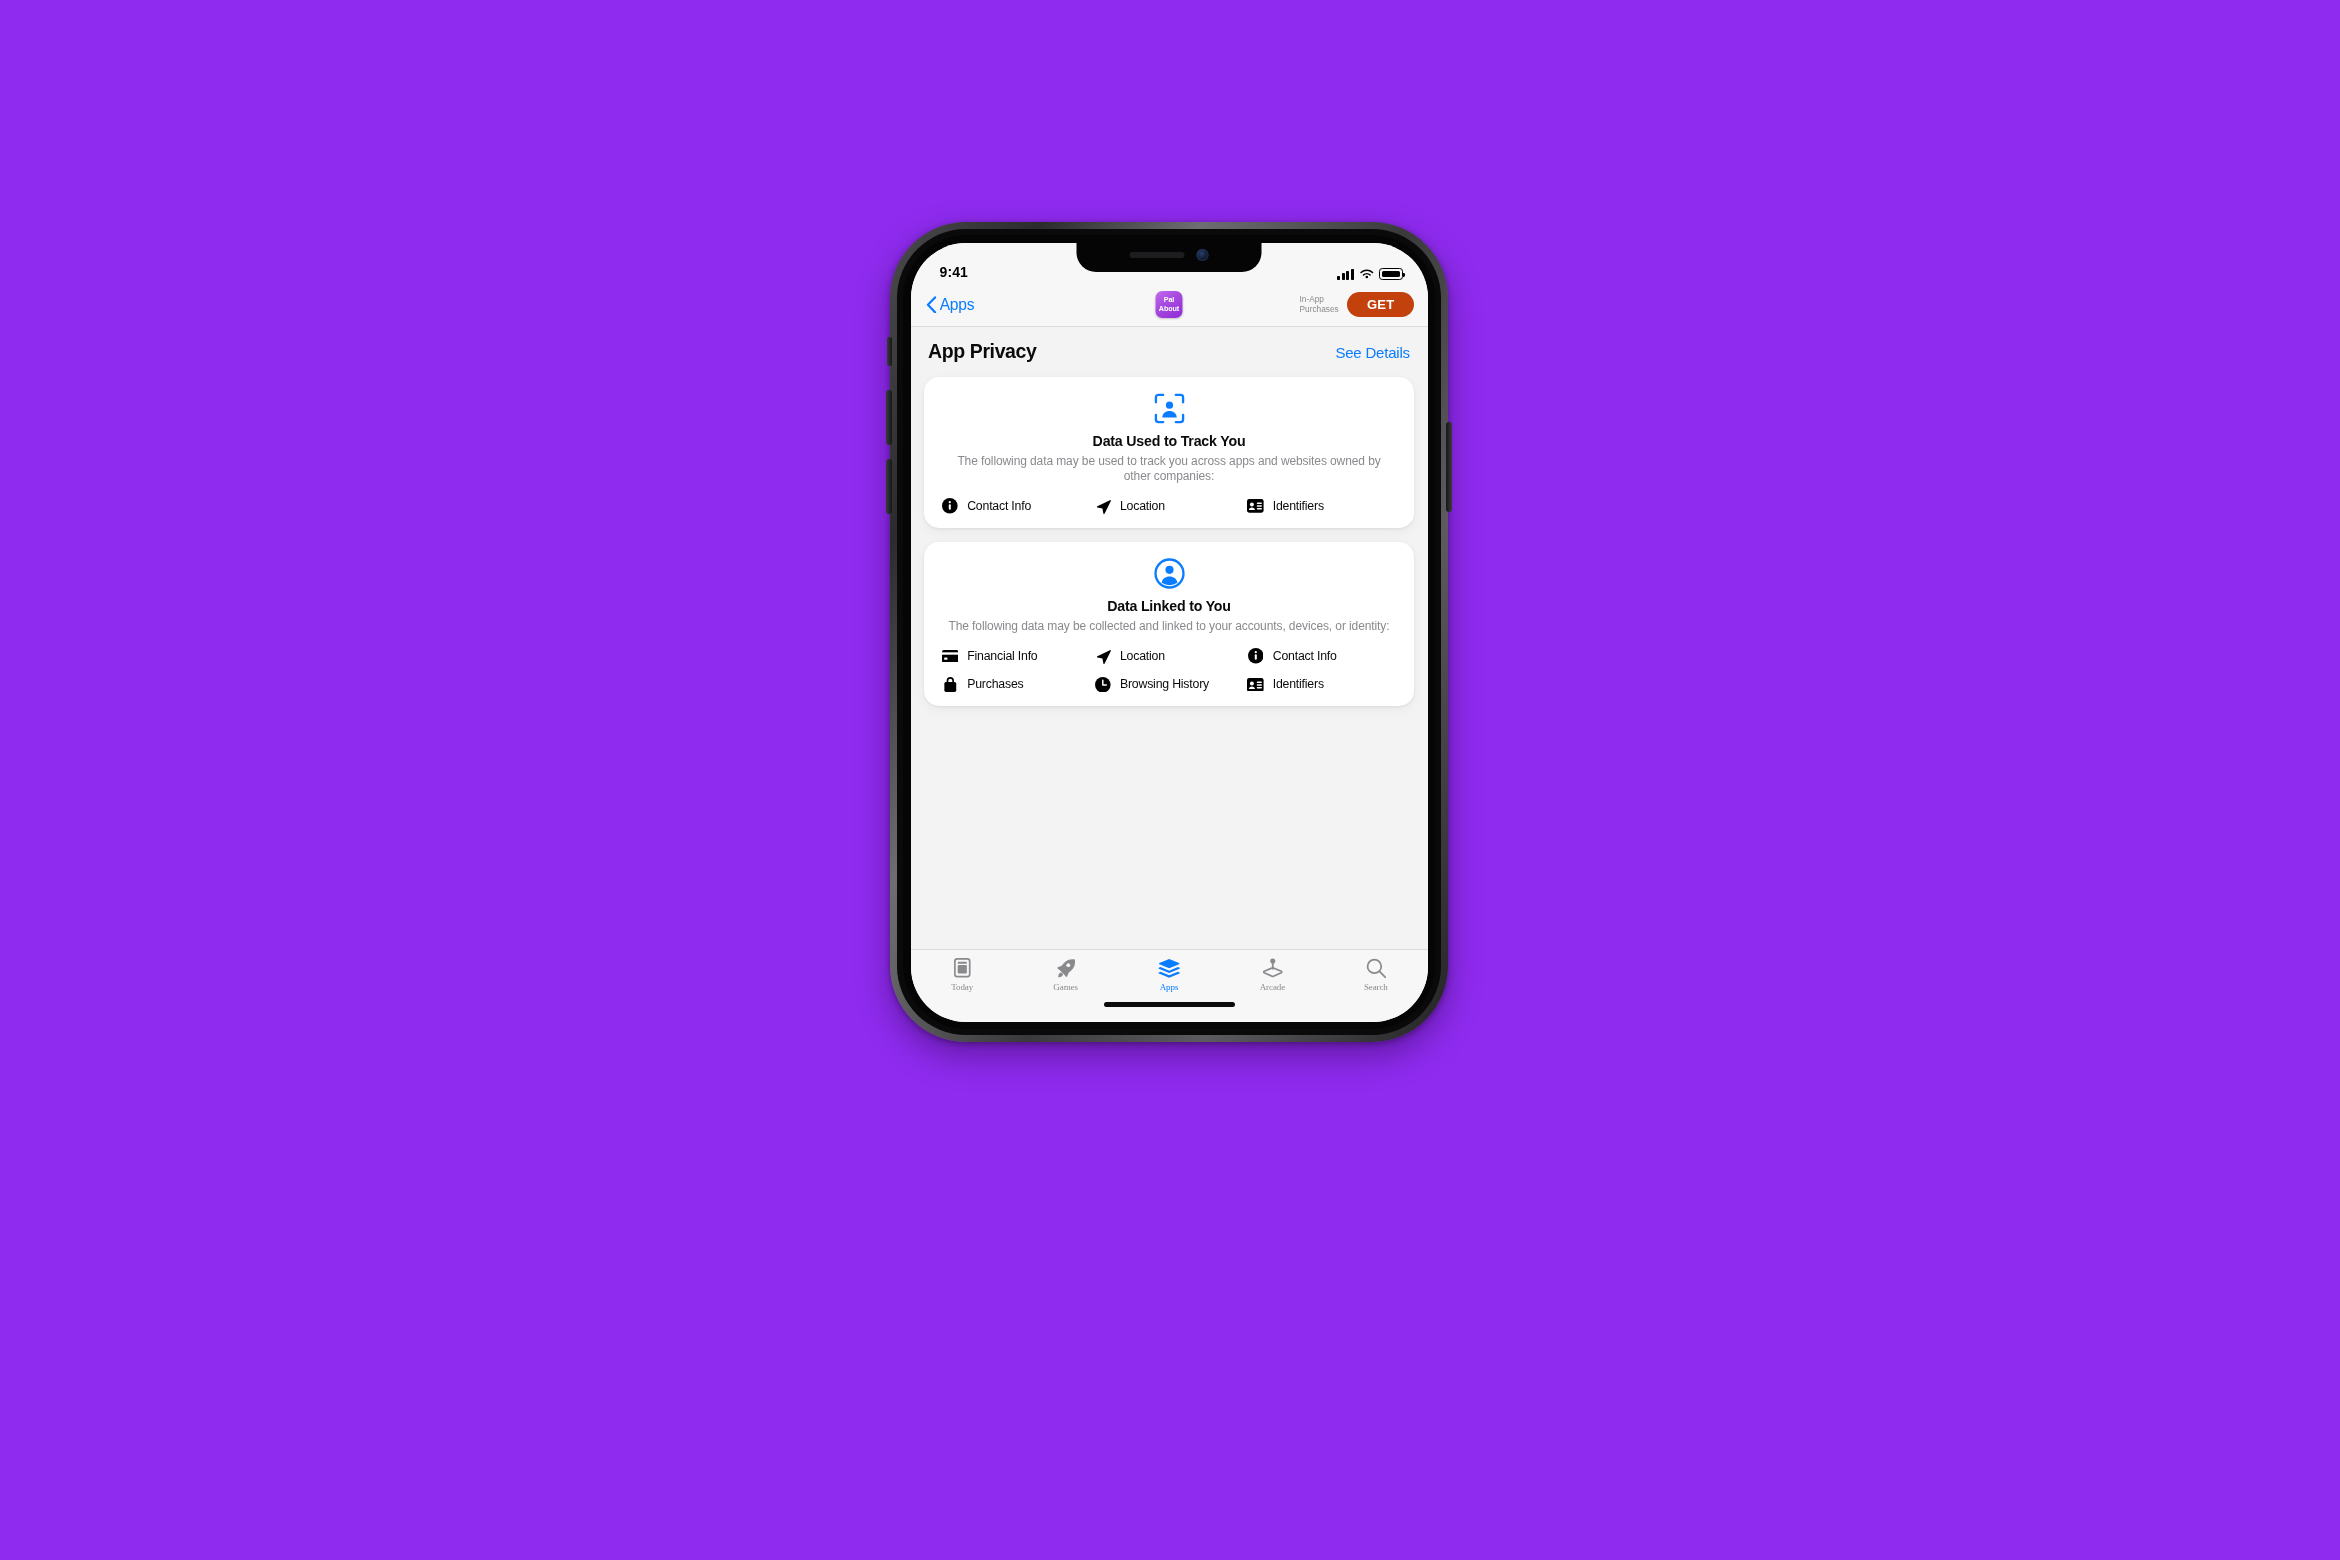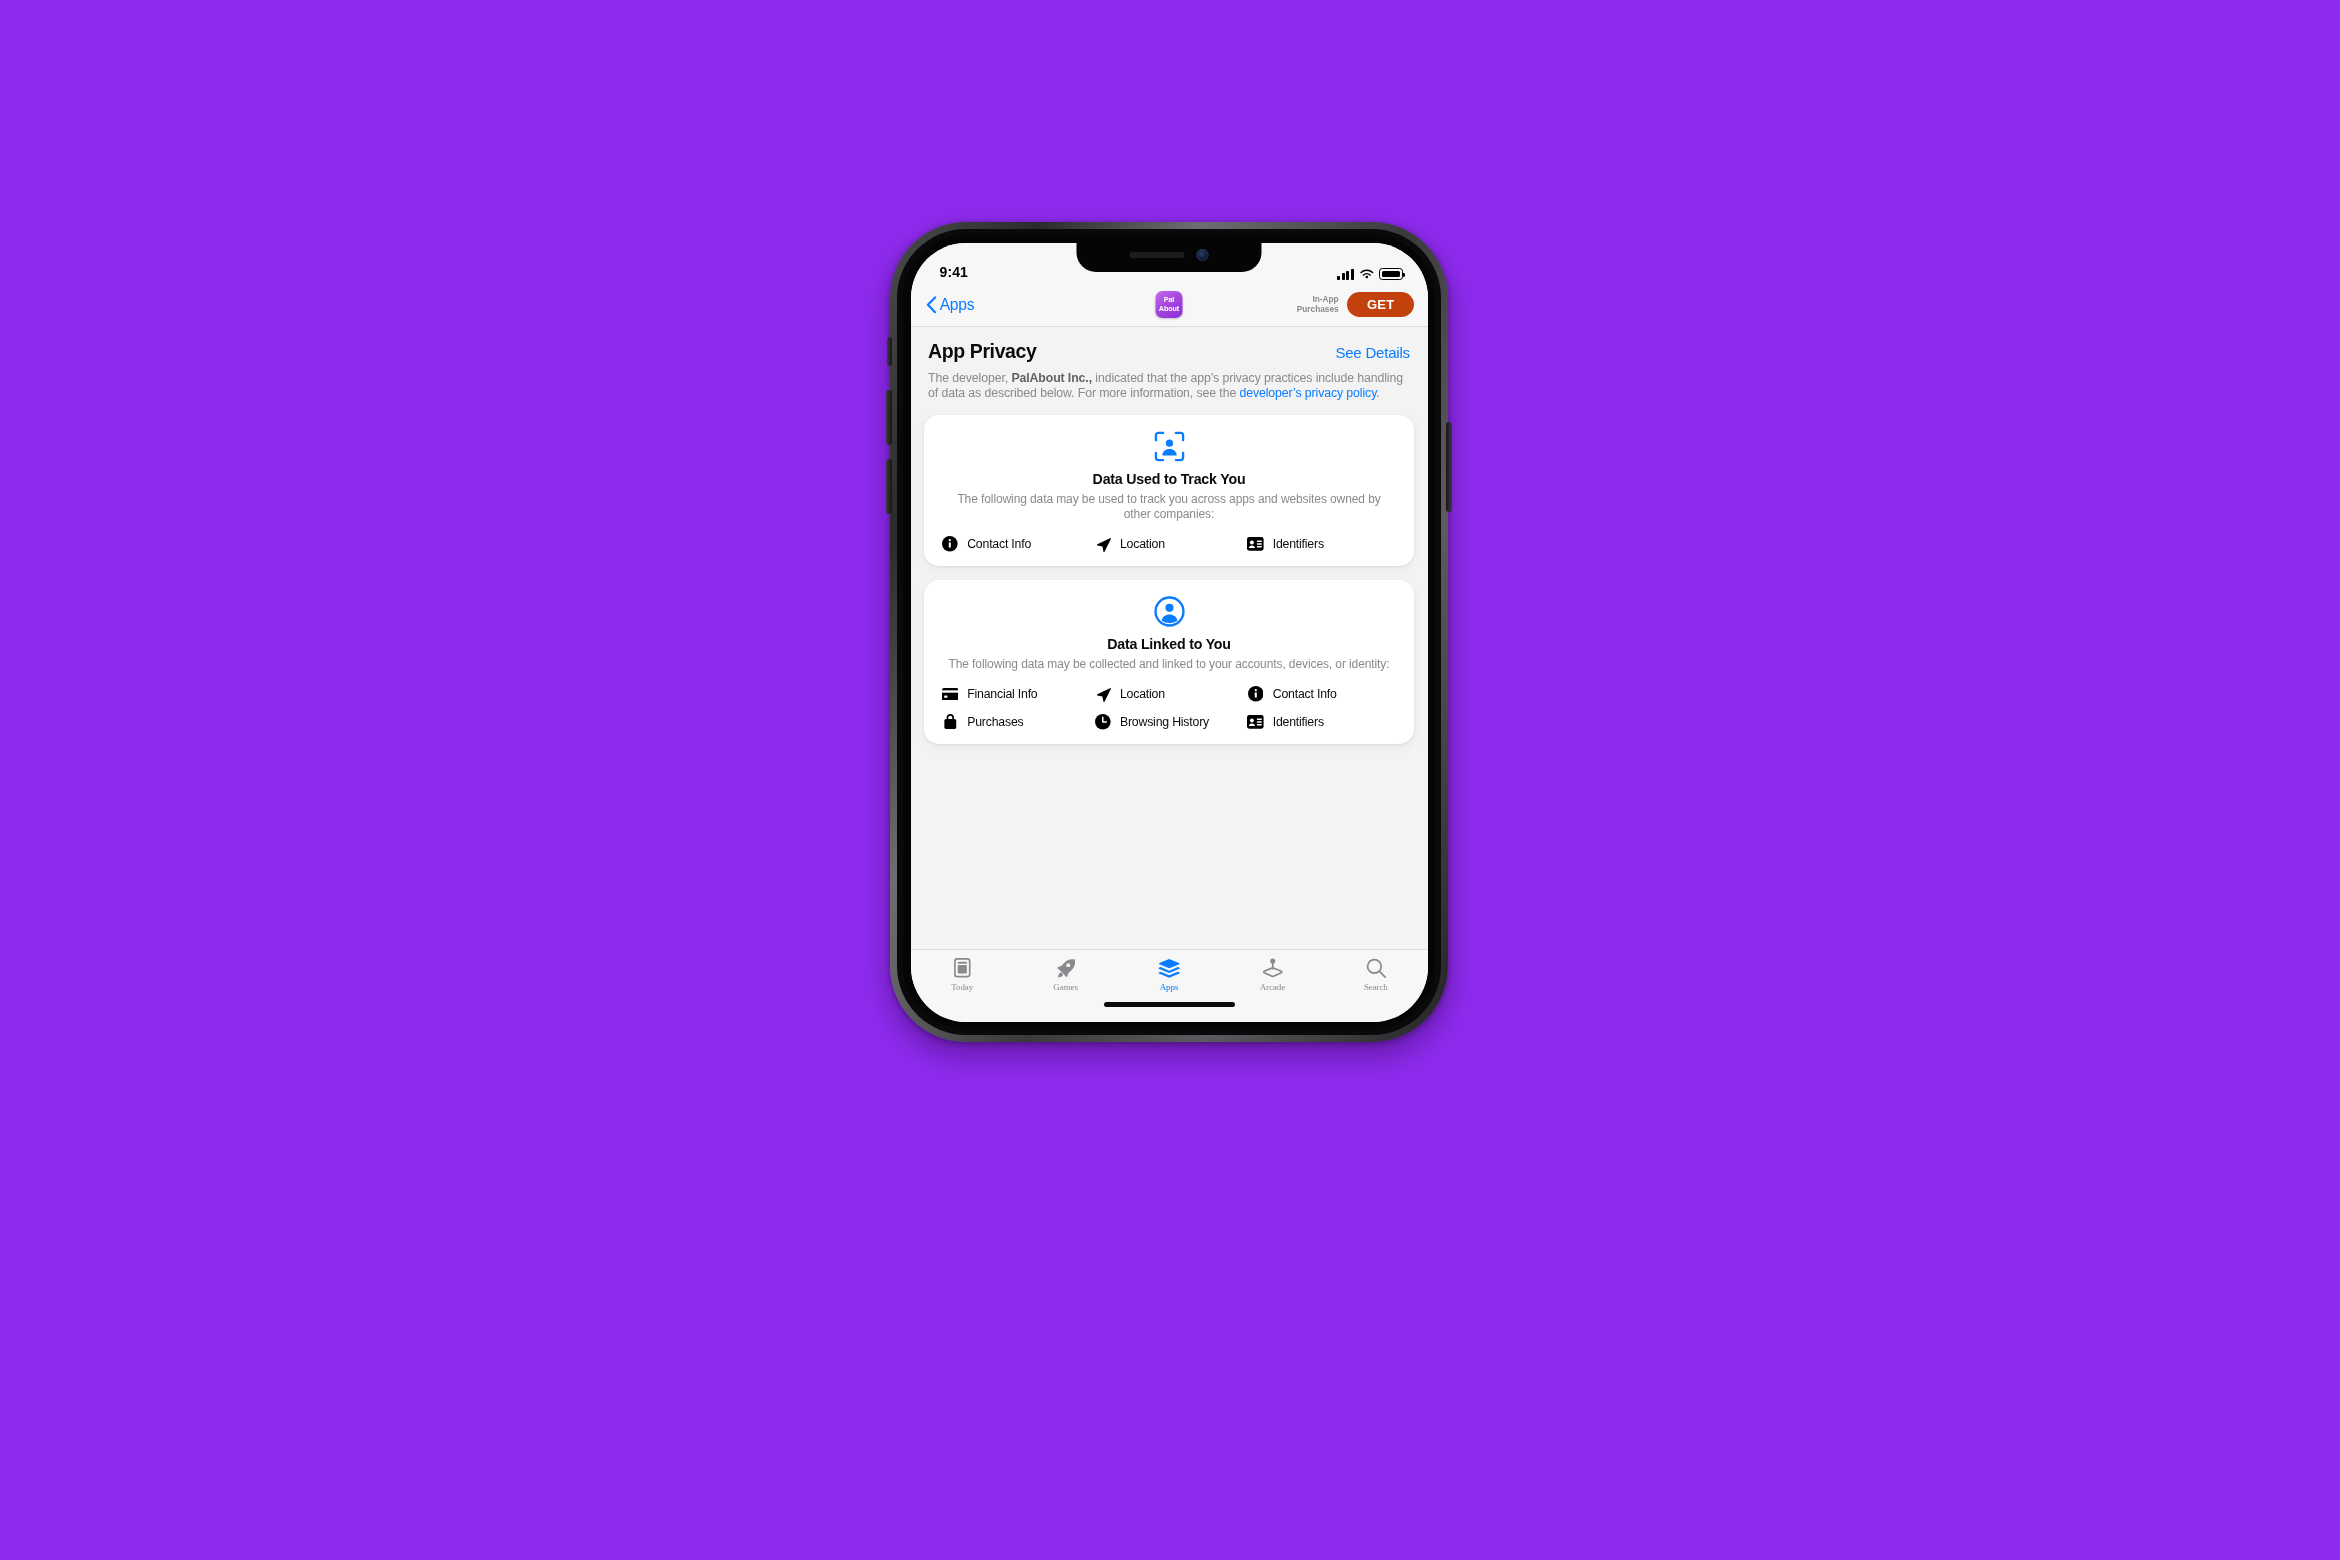--- a/index.html
+++ b/index.html
@@ -116,21 +116,21 @@
     width: 27px; height: 27px; border-radius: 6.8px;
     background: linear-gradient(145deg,#c56bf0 0%,#a84ce0 40%,#8f2bd6 100%);
     color: #fff;
     font-size: 7.2px; font-weight: 700; line-height: 8.2px;
     display:flex; flex-direction: column; align-items:center; justify-content:center;
     box-shadow: 0 1px 2px rgba(0,0,0,.2);
     letter-spacing: -0.1px;
   }
   .nav-right { margin-left: auto; display: flex; align-items: center; gap: 8.8px; }
   .iap {
-    font-size: 8.3px; line-height: 9.8px; color: #8a8a8e; text-align: right; font-weight: bold;
+    font-size: 8.3px; line-height: 9.8px; color: #8a8a8e; text-align: left;
   }
   .get-btn {
     background: #c2410c; color: #fff;
     font-size: 13px; font-weight: 700; letter-spacing: 0.2px;
     border: none; border-radius: 13.7px;
     padding: 4.9px 19.5px 5.9px; cursor: pointer;
   }
 
   
   .content {
@@ -256,23 +256,20 @@
       </div>
     </div>
 
     <div class="content">
 
       <div class="sec-head">
         <div class="sec-title">App Privacy</div>
         <div class="sec-link">See Details</div>
       </div>
 
-      <p class="intro">
-        <span>The developer, </span><b>PalAbout Inc.,</b><span> indicated that the app’s privacy practices include handling of data as described below. For more information, see the </span><a>developer’s privacy policy</a><span>.</span>
-      </p>
 
       <div class="card">
         <div class="card-icon">
           <svg width="33" height="33" viewBox="0 0 34 34">
             <g stroke="#0a7cff" stroke-width="2.4" fill="none" stroke-linecap="round" stroke-linejoin="round">
               <path d="M3 10.5V5.6A2.6 2.6 0 0 1 5.6 3h4.9"></path>
               <path d="M23.5 3h4.9A2.6 2.6 0 0 1 31 5.6v4.9"></path>
               <path d="M31 23.5v4.9a2.6 2.6 0 0 1-2.6 2.6h-4.9"></path>
               <path d="M10.5 31H5.6A2.6 2.6 0 0 1 3 28.4v-4.9"></path>
             </g>

